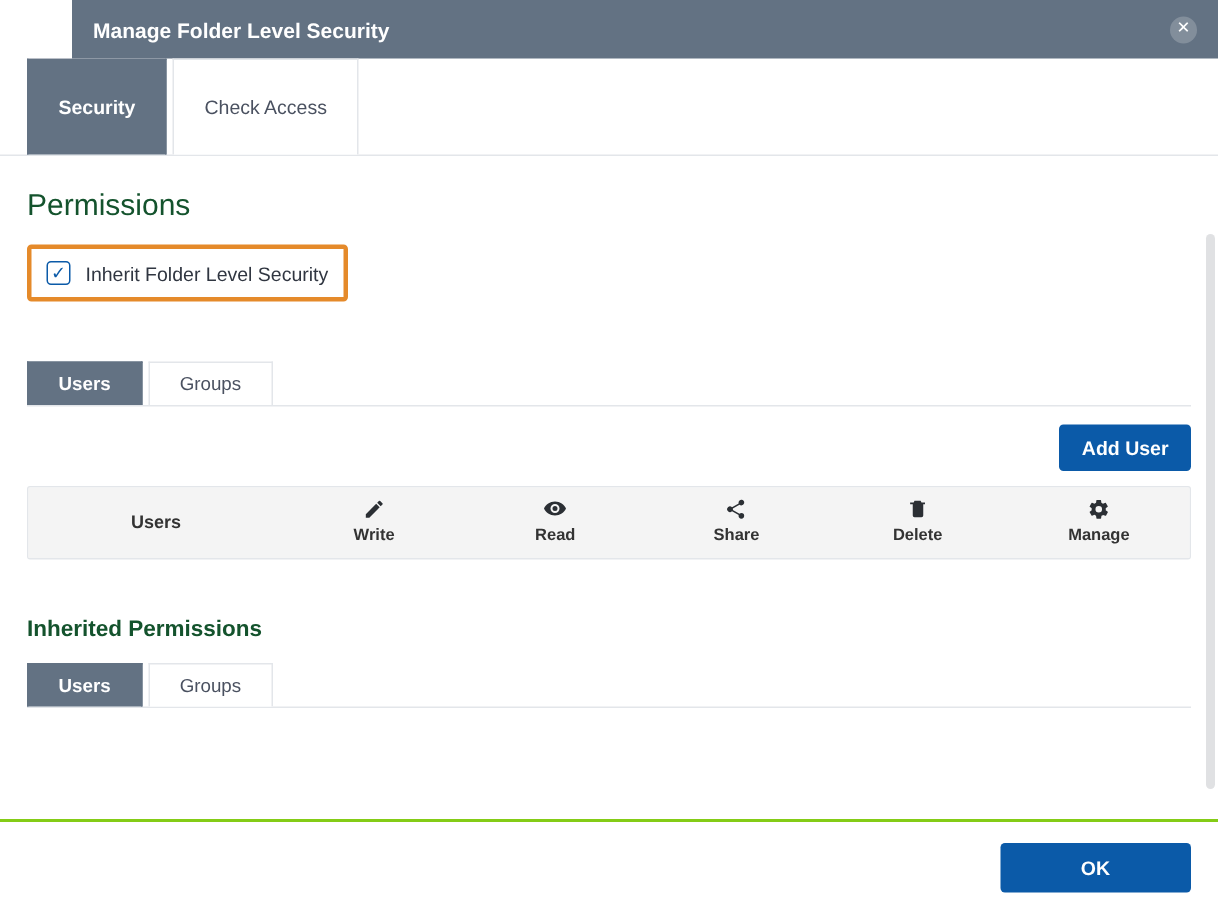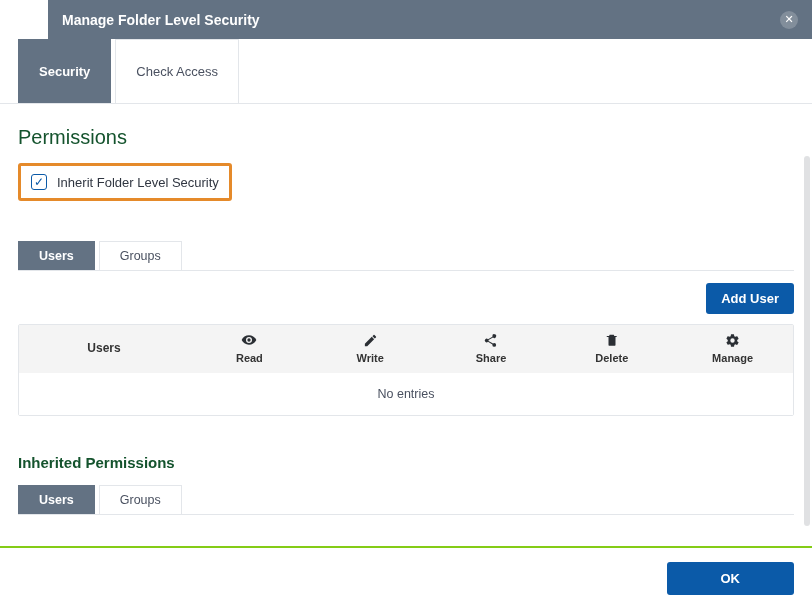--- a/index.html
+++ b/index.html
@@ -205,37 +205,37 @@
 
     <div class="add-row">
       <button class="btn-primary">Add User</button>
     </div>
 
     <div class="perm-table">
       <div class="perm-head">
         <div class="users-col">Users</div>
         <div class="colname">
           <span class="icon">
+            <svg width="15" height="15" viewBox="0 0 24 24">
+                <path fill="#2b2f34" d="M3 17.25V21h3.75L17.8 9.94l-3.75-3.75L3 17.25zM20.7 7.04a1 1 0 0 0 0-1.41l-2.34-2.34a1 1 0 0 0-1.41 0L15.13 5.1l3.75 3.75 1.82-1.81z"></path>
+              </svg>
+          </span>
+          <span>Write</span>
+        </div>
+        <div class="colname">
+          <span class="icon">
             <svg width="16" height="16" viewBox="0 0 24 24">
                 <path fill="#2b2f34" d="M12 5C7 5 2.7 8.1 1 12c1.7 3.9 6 7 11 7s9.3-3.1 11-7c-1.7-3.9-6-7-11-7zm0 11.5A4.5 4.5 0 1 1 12 7.5a4.5 4.5 0 0 1 0 9zm0-7a2.5 2.5 0 1 0 0 5 2.5 2.5 0 0 0 0-5z"></path>
               </svg>
           </span>
           <span>Read</span>
         </div>
         <div class="colname">
           <span class="icon">
             <svg width="15" height="15" viewBox="0 0 24 24">
-                <path fill="#2b2f34" d="M3 17.25V21h3.75L17.8 9.94l-3.75-3.75L3 17.25zM20.7 7.04a1 1 0 0 0 0-1.41l-2.34-2.34a1 1 0 0 0-1.41 0L15.13 5.1l3.75 3.75 1.82-1.81z"></path>
-              </svg>
-          </span>
-          <span>Write</span>
-        </div>
-        <div class="colname">
-          <span class="icon">
-            <svg width="15" height="15" viewBox="0 0 24 24">
                 <path fill="#2b2f34" d="M18 16.1a3 3 0 0 0-2 .8l-7.1-4.1c.1-.3.1-.5.1-.8s0-.5-.1-.8L16 7.1a3 3 0 1 0-1-2.1c0 .3 0 .5.1.8L8 9.9a3 3 0 1 0 0 4.2l7.1 4.1c-.1.3-.1.5-.1.8a3 3 0 1 0 3-3z"></path>
               </svg>
           </span>
           <span>Share</span>
         </div>
         <div class="colname">
           <span class="icon">
             <svg width="14" height="16" viewBox="0 0 24 24">
                 <path fill="#2b2f34" d="M6 7h12v13a2 2 0 0 1-2 2H8a2 2 0 0 1-2-2V7zm3-4h6l1 2h4v2H3V5h4l1-2z"></path>
               </svg>
@@ -244,21 +244,20 @@
         </div>
         <div class="colname">
           <span class="icon">
             <svg width="15" height="15" viewBox="0 0 24 24">
                 <path fill="#2b2f34" d="M19.4 13a7.5 7.5 0 0 0 .1-1 7.5 7.5 0 0 0-.1-1l2.1-1.6a.5.5 0 0 0 .1-.6l-2-3.5a.5.5 0 0 0-.6-.2l-2.5 1a7.3 7.3 0 0 0-1.7-1l-.4-2.6A.5.5 0 0 0 14 2h-4a.5.5 0 0 0-.5.4L9.1 5a7.3 7.3 0 0 0-1.7 1l-2.5-1a.5.5 0 0 0-.6.2l-2 3.5a.5.5 0 0 0 .1.6L4.5 11a7.5 7.5 0 0 0 0 2l-2.1 1.6a.5.5 0 0 0-.1.6l2 3.5a.5.5 0 0 0 .6.2l2.5-1c.5.4 1.1.7 1.7 1l.4 2.6A.5.5 0 0 0 10 22h4a.5.5 0 0 0 .5-.4l.4-2.6c.6-.3 1.2-.6 1.7-1l2.5 1a.5.5 0 0 0 .6-.2l2-3.5a.5.5 0 0 0-.1-.6L19.4 13zM12 15.5A3.5 3.5 0 1 1 12 8.5a3.5 3.5 0 0 1 0 7z"></path>
               </svg>
           </span>
           <span>Manage</span>
         </div>
       </div>
-      <div class="no-entries">No entries</div>
     </div>
 
     <div class="inherited-title">Inherited Permissions</div>
 
     <div class="sub-tabs">
       <div class="sub-tab active">Users</div>
       <div class="sub-tab">Groups</div>
     </div>
     <div class="sub-tabs-rule"></div>
 

